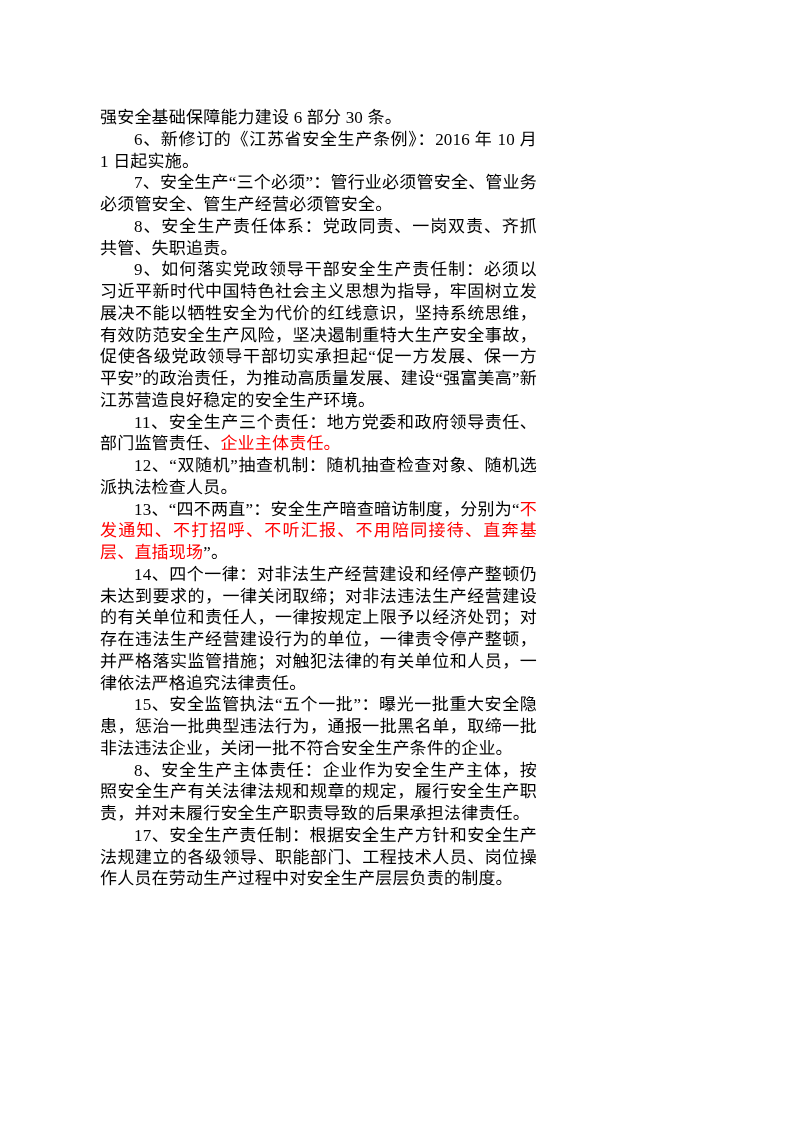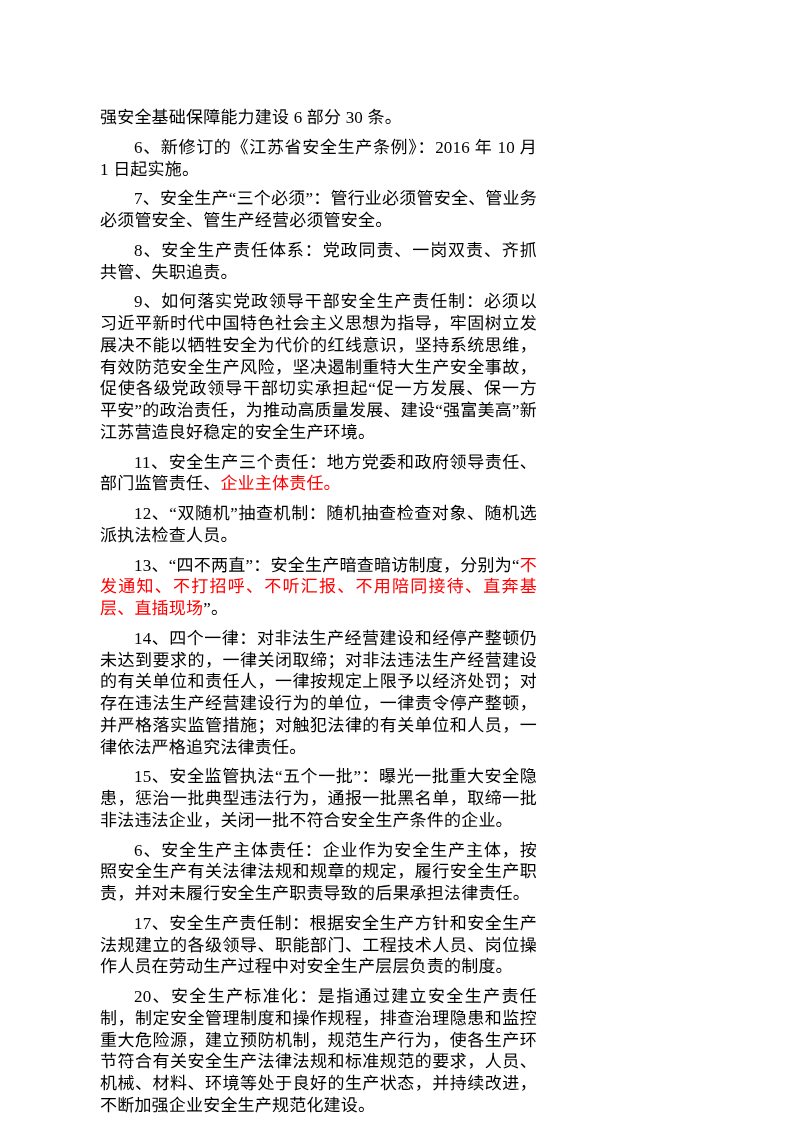--- a/index.html
+++ b/index.html
@@ -23,21 +23,20 @@
     line-height: 21.75px;
     text-align: justify;
     letter-spacing: 0.2px;
   }
   .doc-body p {
     margin: 0;
     padding: 0;
   }
   .doc-body p.indent {
     text-indent: 2em;
-    margin-top: 8px;
   }
   .run-red {
     color: var(--accent-red, #ff0000);
   }
   .run-underline {
     text-decoration: underline;
     text-underline-offset: 3px;
   }
 </style>
 </head>
@@ -48,17 +47,16 @@
       <p><span>强安全基础保障能力建设 6 部分 30 条。</span></p>
       <p class="indent"><span>6、新修订的《江苏省安全生产条例》：2016 年 10 月 1 日起实施。</span></p>
       <p class="indent"><span>7、安全生产“三个必须”：管行业必须管安全、管业务必须管安全、管生产经营必须管安全。</span></p>
       <p class="indent"><span>8、安全生产责任体系：党政同责、一岗双责、齐抓共管、失职追责。</span></p>
       <p class="indent"><span>9、如何落实党政领导干部安全生产责任制：必须以习近平新时代中国特色社会主义思想为指导，牢固树立发展决不能以牺牲安全为代价的红线意识，坚持系统思维，有效防范安全生产风险，坚决遏制重特大生产安全事故，促使各级党政领导干部切实承担起“促一方发展、保一方平安”的政治责任，为推动高质量发展、建设“强富美高”新江苏营造良好稳定的安全生产环境。</span></p>
       <p class="indent"><span>11、安全生产三个责任：地方党委和政府领导责任、部门监管责任、</span><span class="run-red">企业主体责任。</span></p>
       <p class="indent"><span>12、“双随机”抽查机制：随机抽查检查对象、随机选派执法检查人员。</span></p>
       <p class="indent"><span>13、“四不两直”：安全生产暗查暗访制度，分别为“</span><span class="run-red">不发通知、不打招呼、不听汇报、不用陪同接待、直奔基层、直插现场</span><span>”。</span></p>
       <p class="indent"><span>14、四个一律：对非法生产经营建设和经停产整顿仍未达到要求的，一律关闭取缔；对非法违法生产经营建设的有关单位和责任人，一律按规定上限予以经济处罚；对存在违法生产经营建设行为的单位，一律责令停产整顿，并严格落实监管措施；对触犯法律的有关单位和人员，一律依法严格追究法律责任。</span></p>
       <p class="indent"><span>15、安全监管执法“五个一批”：曝光一批重大安全隐患，惩治一批典型违法行为，通报一批黑名单，取缔一批非法违法企业，关闭一批不符合安全生产条件的企业。</span></p>
-      <p class="indent"><span>6、安全生产主体责任：企业作为安全生产主体，按照安全生产有关法律法规和规章的规定，履行安全生产职责，并对未履行安全生产职责导致的后果承担法律责任。</span></p>
+      <p class="indent"><span>8、安全生产主体责任：企业作为安全生产主体，按照安全生产有关法律法规和规章的规定，履行安全生产职责，并对未履行安全生产职责导致的后果承担法律责任。</span></p>
       <p class="indent"><span>17、安全生产责任制：根据安全生产方针和安全生产法规建立的各级领导、职能部门、工程技术人员、岗位操作人员在劳动生产过程中对安全生产层层负责的制度。</span></p>
-      <p class="indent"><span>20、安全生产标准化：是指通过建立安全生产责任制，制定安全管理制度和操作规程，排查治理隐患和监控重大危险源，建立预防机制，规范生产行为，使各生产环节符合有关安全生产法律法规和标准规范的要求，人员、机械、材料、环境等处于良好的生产状态，并持续改进，不断加强企业安全生产规范化建设。</span></p>
     </div>
 </div>
 
 </body></html>

